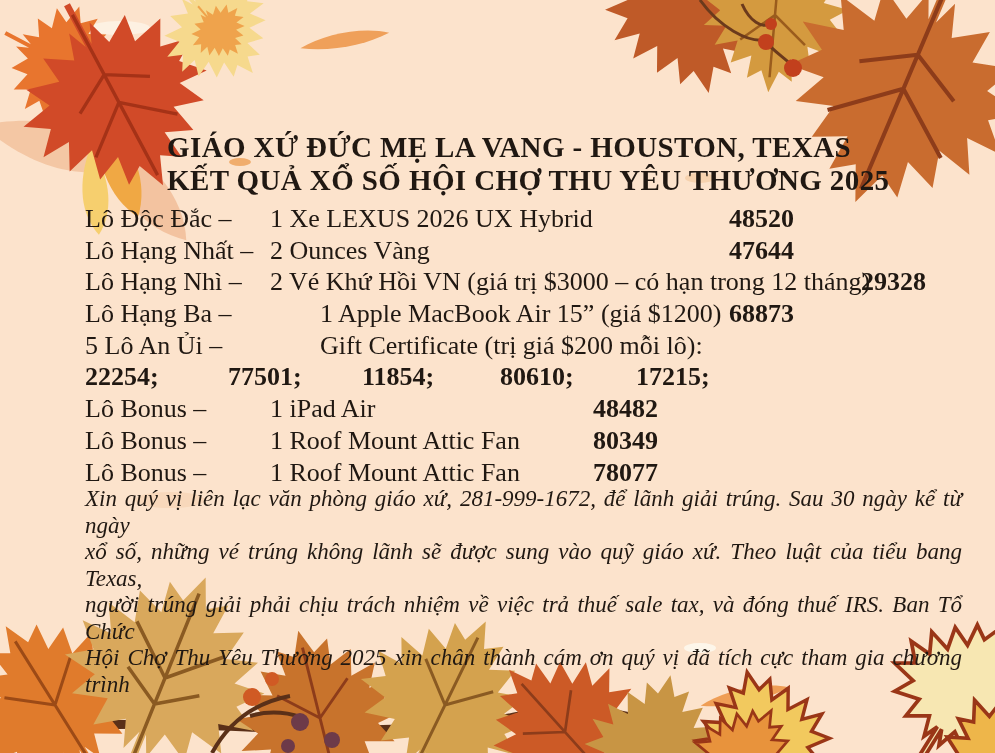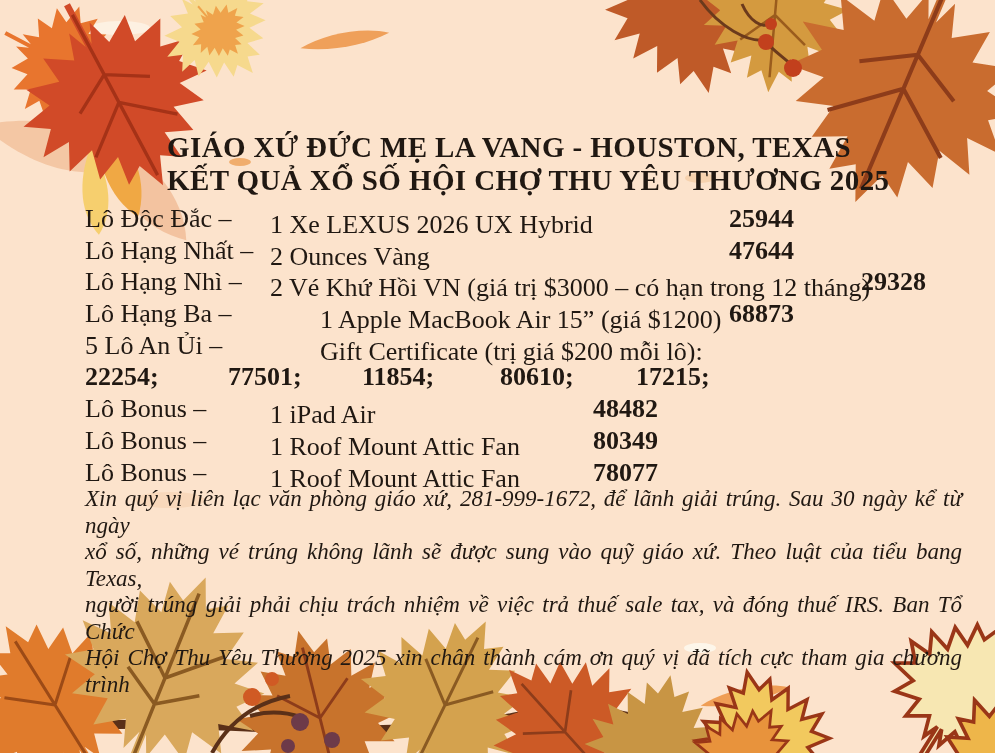--- a/index.html
+++ b/index.html
@@ -17,21 +17,21 @@
   .title{
     position:absolute;left:167px;top:131px;
     font-weight:700;font-size:29px;line-height:33px;
     letter-spacing:.4px;white-space:nowrap;
   }
   .row{
     position:absolute;left:85px;width:895px;height:33px;
     font-size:26px;line-height:31px;white-space:nowrap;
   }
   .row .lbl{position:absolute;left:0;}
-  .row .desc{position:absolute;left:185px;margin-top:6px;}
+  .row .desc{position:absolute;left:185px;}
   .row .desc.indent{position:absolute;left:235px;}
   .row .num{position:absolute;left:644px;font-weight:700;}
   .row .num.far{left:776px;}
   .row .num.mid{left:508px;}
   .row.r1{top:203px;} .row.r2{top:235px;} .row.r3{top:266px;}
   .row.r4{top:298px;} .row.r5{top:330px;}
   .row.rn{top:361px;font-weight:700;}
   .row.r7{top:393px;} .row.r8{top:425px;} .row.r9{top:457px;}
   .rn .n0{position:absolute;left:0;} .rn .n1{position:absolute;left:143px;}
   .rn .n2{position:absolute;left:277px;} .rn .n3{position:absolute;left:415px;}
@@ -147,21 +147,21 @@
   <div class="content">
 
     <div class="title">
       <div>GIÁO XỨ ĐỨC MẸ LA VANG - HOUSTON, TEXAS</div>
       <div>KẾT QUẢ XỔ SỐ HỘI CHỢ THU YÊU THƯƠNG 2025</div>
     </div>
 
     <div class="row r1">
       <span class="lbl">Lô Độc Đắc –</span>
       <span class="desc">1 Xe LEXUS 2026 UX Hybrid</span>
-      <span class="num">25944</span>
+      <span class="num">48520</span>
     </div>
     <div class="row r2">
       <span class="lbl">Lô Hạng Nhất –</span>
       <span class="desc">2 Ounces Vàng</span>
       <span class="num">47644</span>
     </div>
     <div class="row r3">
       <span class="lbl">Lô Hạng Nhì –</span>
       <span class="desc">2 Vé Khứ Hồi VN (giá trị $3000 – có hạn trong 12 tháng)</span>
       <span class="num far">29328</span>

